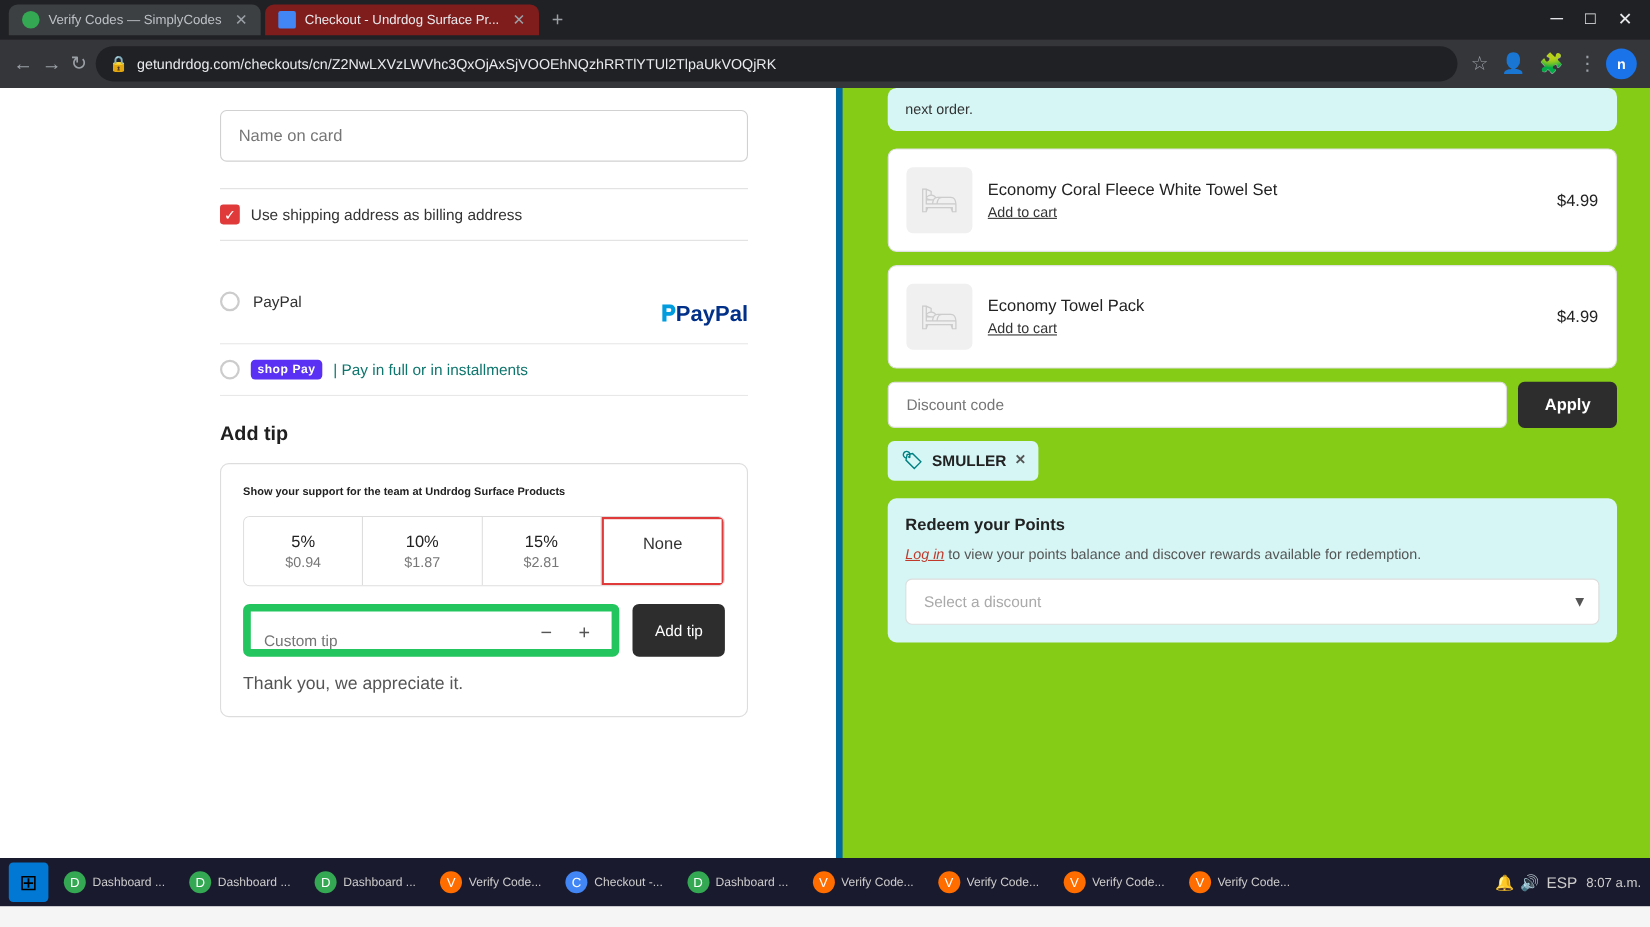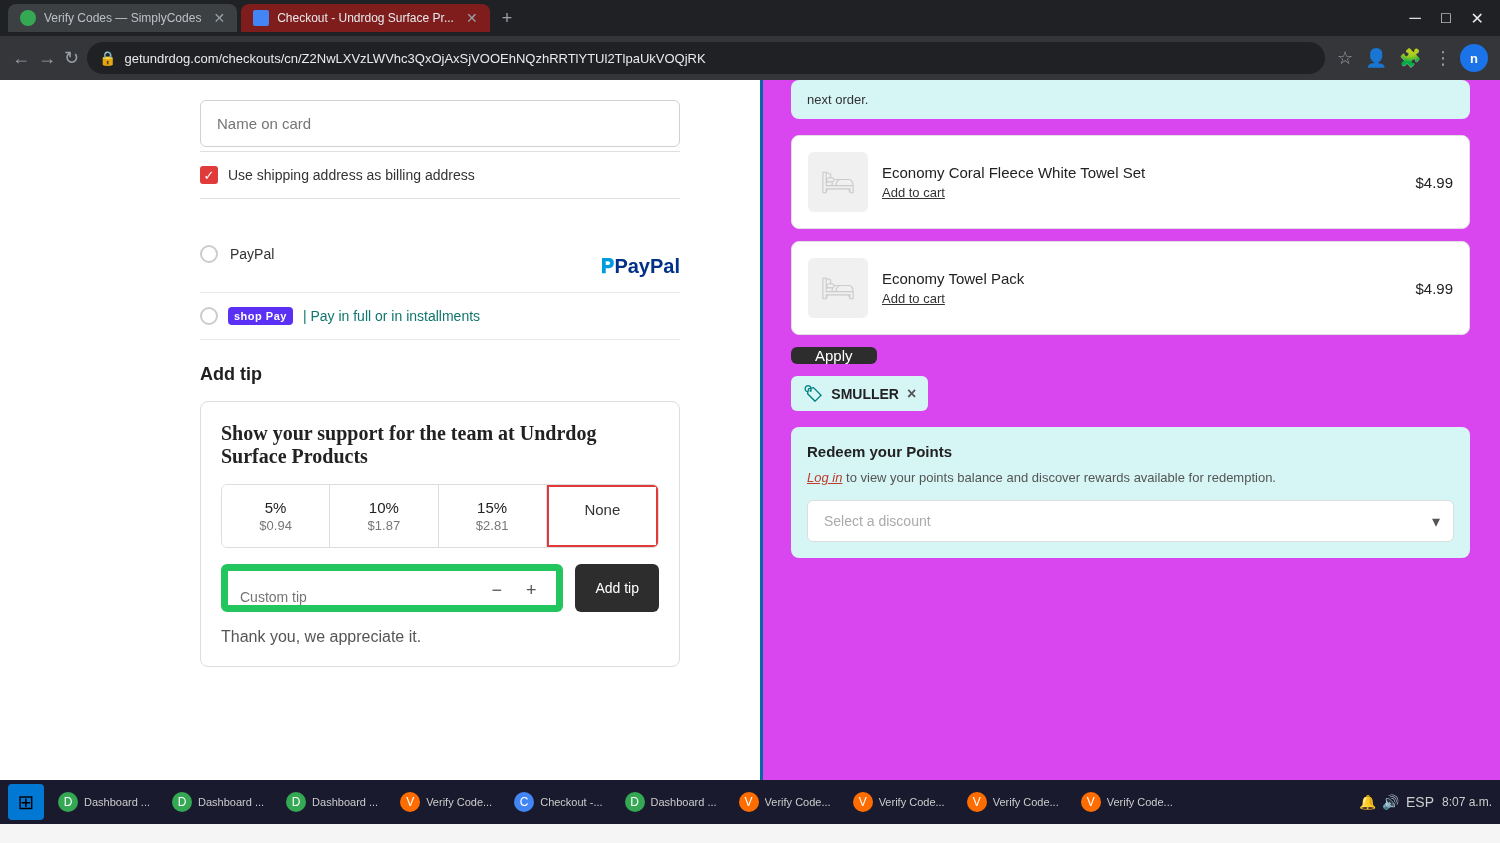--- a/index.html
+++ b/index.html
@@ -88,21 +88,21 @@
     }
 
     
     .card-input {
       width: 100%;
       border: 1px solid #d1d1d1;
       border-radius: 6px;
       padding: 14px 16px;
       font-size: 15px;
       color: #aaa;
-      margin-bottom: 4px;
+      margin-bottom: 24px;
       outline: none;
     }
 
     
     .checkbox-row {
       display: flex;
       align-items: center;
       gap: 10px;
       padding: 14px 0;
       border-top: 1px solid #e0e0e0;
@@ -168,25 +168,24 @@
       color: #202020;
       margin: 24px 0 16px 0;
     }
 
     .tip-card {
       border: 1px solid #ddd;
       border-radius: 8px;
       padding: 20px;
     }
     .tip-support-text {
-      font-size: 20px;
+      font-size: 10px;
       font-weight: 600;
       color: #222;
       margin-bottom: 16px;
-      font-family: Liberation Serif, serif;
     }
 
     .tip-options {
       display: flex;
       gap: 0;
       border: 1px solid #ddd;
       border-radius: 6px;
       overflow: hidden;
       margin-bottom: 16px;
     }
@@ -256,23 +255,23 @@
     .remember-title {
       font-size: 18px;
       font-weight: 600;
       color: #202020;
       margin-top: 24px;
     }
 
     
     .right-panel {
       flex: 1;
-      background: #d946ef;
-      padding: 0 30px 20px 28px;
-      border-left: 3px solid #0369a1;
+      background: #84cc16;
+      padding: 0 30px 20px 41px;
+      border-left: 6px solid #0369a1;
       overflow-y: auto;
     }
 
     
     .teal-banner {
       background: #d6f5f5;
       border-radius: 8px;
       padding: 12px 16px;
       margin-bottom: 16px;
       font-size: 13px;
@@ -331,21 +330,21 @@
       outline: none;
       background: white;
     }
     .apply-btn {
       background: #2d2d2d;
       color: white;
       border: none;
       border-radius: 6px;
       padding: 0 24px;
       font-size: 15px;
-      font-weight: 400;
+      font-weight: 700;
       cursor: pointer;
     }
 
     
     .coupon-tag {
       display: inline-flex;
       align-items: center;
       gap: 8px;
       background: #d6f5f5;
       border-radius: 6px;
@@ -572,20 +571,21 @@
         <div class="product-name">Economy Towel Pack</div>
         <a class="add-to-cart-link">Add to cart</a>
       </div>
       <div class="product-right">
         <div class="product-price">$4.99</div>
       </div>
     </div>
 
     
     <div class="discount-row">
+      <input class="discount-input" type="text" placeholder="Discount code" style="">
       <button class="apply-btn">Apply</button>
     </div>
 
     
     <div class="coupon-tag">
       <span class="coupon-icon">🏷</span>
       <span>SMULLER</span>
       <span class="coupon-remove">×</span>
     </div>
 

